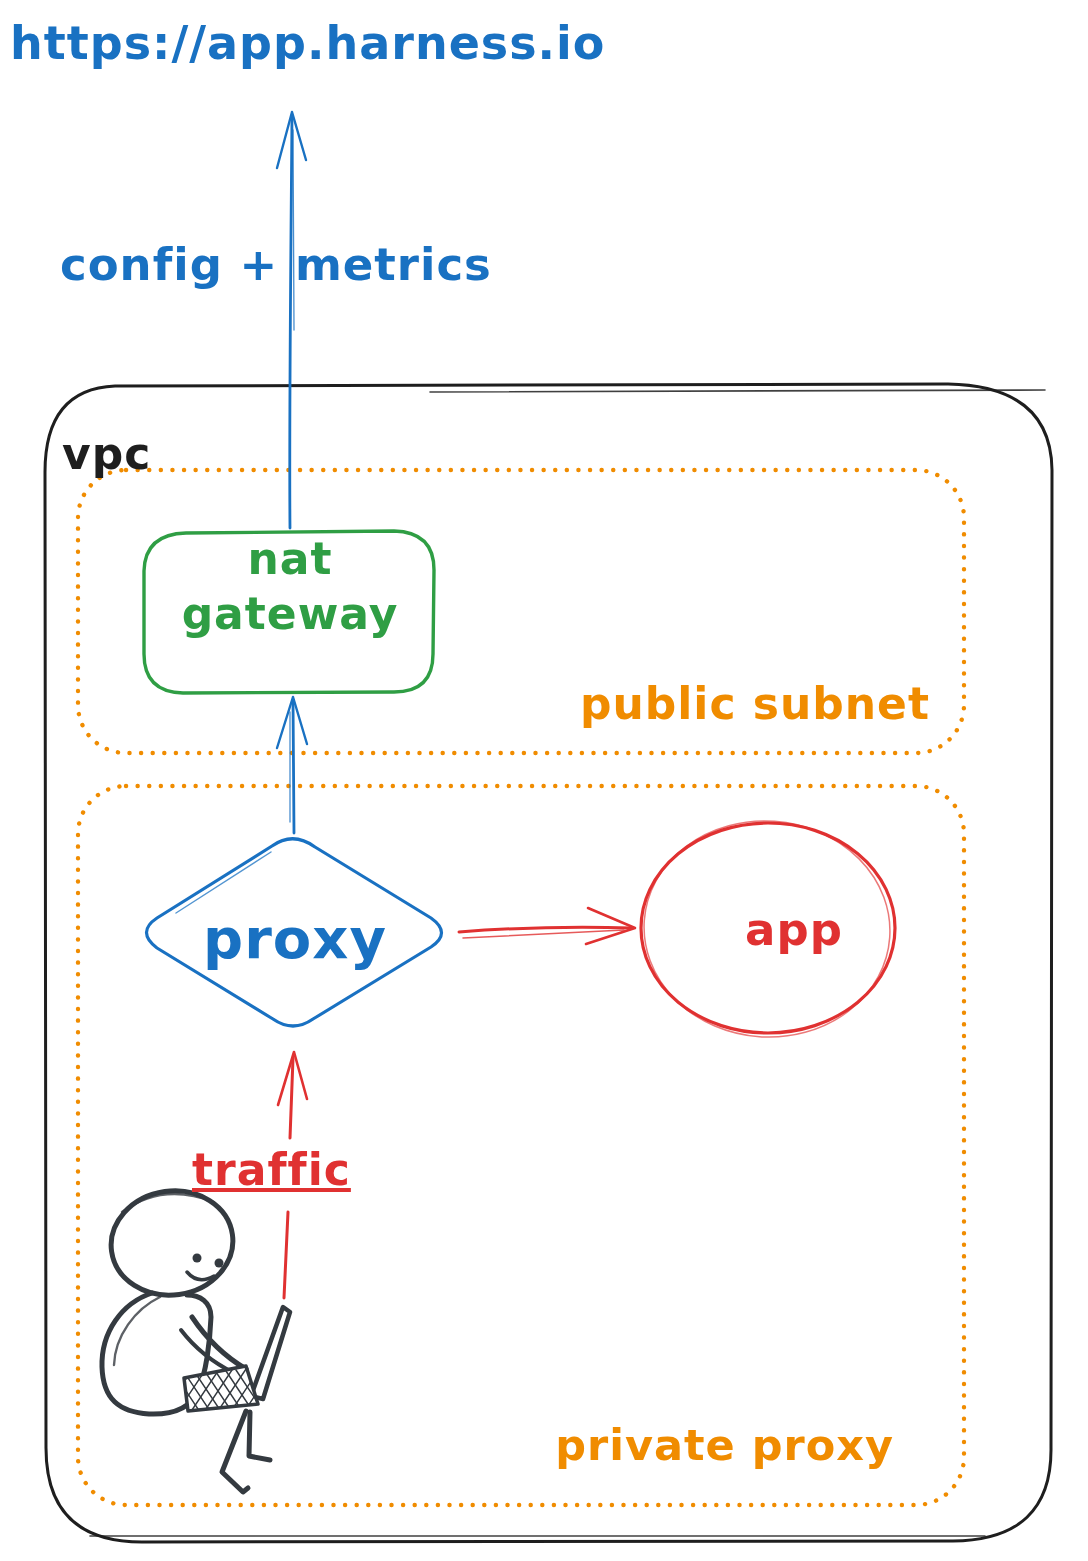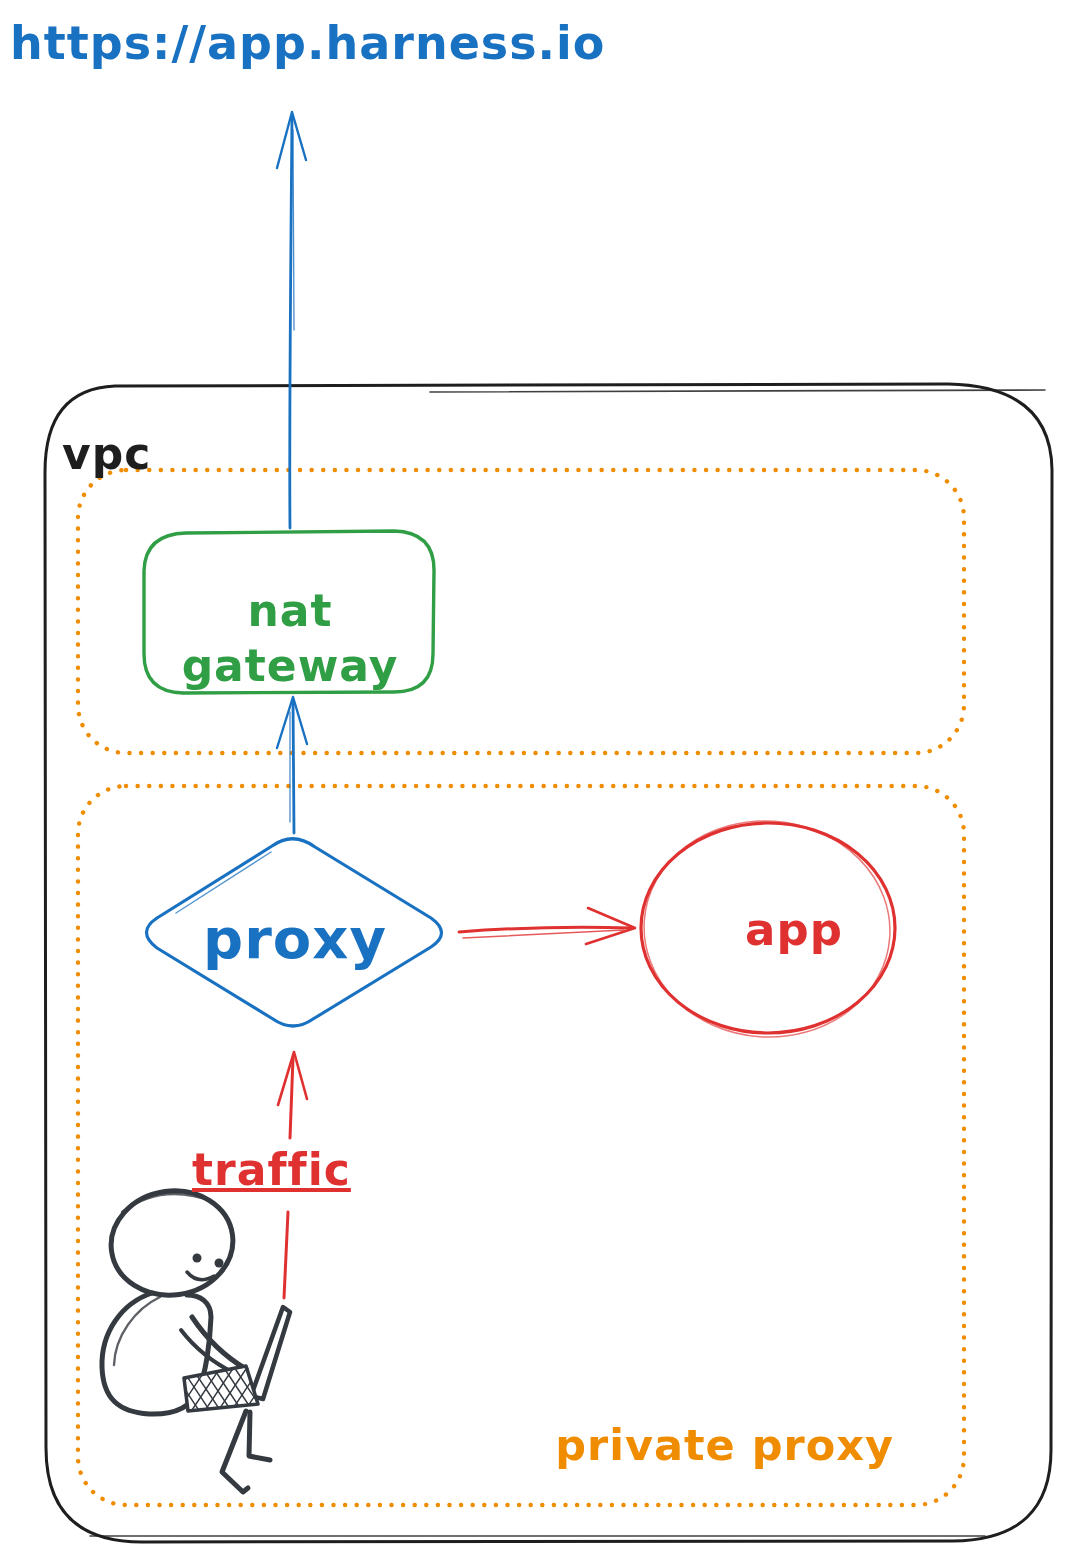--- a/index.html
+++ b/index.html
@@ -16,21 +16,21 @@
   .t-ink{color:var(--c-ink,#1e1e1e);margin-top:28px;}
   .s-blue{stroke:var(--c-blue,#1971c2);}
   .s-green{stroke:var(--c-green,#2f9e44);}
   .s-orange{stroke:var(--c-orange,#f08c00);}
   .s-red{stroke:var(--c-red,#e03131);}
   .s-ink{stroke:var(--c-ink,#1e1e1e);}
   .s-person{stroke:var(--c-person,#343a40);}
   .f-person{fill:var(--c-person,#343a40);stroke:none;}
   .natgw-label{
     position:absolute;left:144px;top:531px;width:292px;height:162px;
-    display:flex;flex-direction:column;align-items:center;justify-content:flex-end;
+    display:flex;flex-direction:column;align-items:center;justify-content:flex-start;
     line-height:1.25;font-weight:bold;letter-spacing:1px;
   }
 </style>
 </head>
 <body>
 
 <div class="canvas">
 
   <svg class="sketch" width="1088" height="1561" viewBox="0 0 1088 1561">
     <defs>
@@ -110,28 +110,30 @@
         </g>
 
         <path stroke-width="5" d="M 246 1411 L 222 1472 L 243 1492 L 248 1488"></path>
         <path stroke-width="5" d="M 250 1412 L 249 1456 L 270 1460"></path>
       </g>
     </g>
   </svg>
 
   <div class="label t-blue" style="left:10px;top:16px;font-size:46px;">https://app.harness.io</div>
 
+  <div class="label t-blue" style="left:60px;top:238px;font-size:45px;">config + metrics</div>
 
   <div class="label t-ink" style="left:62px;top:400px;font-size:44px;">vpc</div>
 
   <div class="natgw-label t-green" style="font-size:44px;">
     <span>nat</span>
     <span>gateway</span>
   </div>
 
+  <div class="label t-orange" style="left:560px;top:678px;width:370px;text-align:right;font-size:44px;">public subnet</div>
 
   <div class="label t-blue" style="left:140px;top:906px;width:310px;text-align:center;font-size:56px;">proxy</div>
 
   <div class="label t-red" style="left:641px;top:903px;width:306px;text-align:center;font-size:45px;">app</div>
 
   <div class="label t-red" style="left:192px;top:1144px;font-size:44px;text-decoration:underline;">traffic</div>
 
   <div class="label t-orange" style="left:520px;top:1420px;width:374px;text-align:right;font-size:43px;">private proxy</div>
 
 </div>

